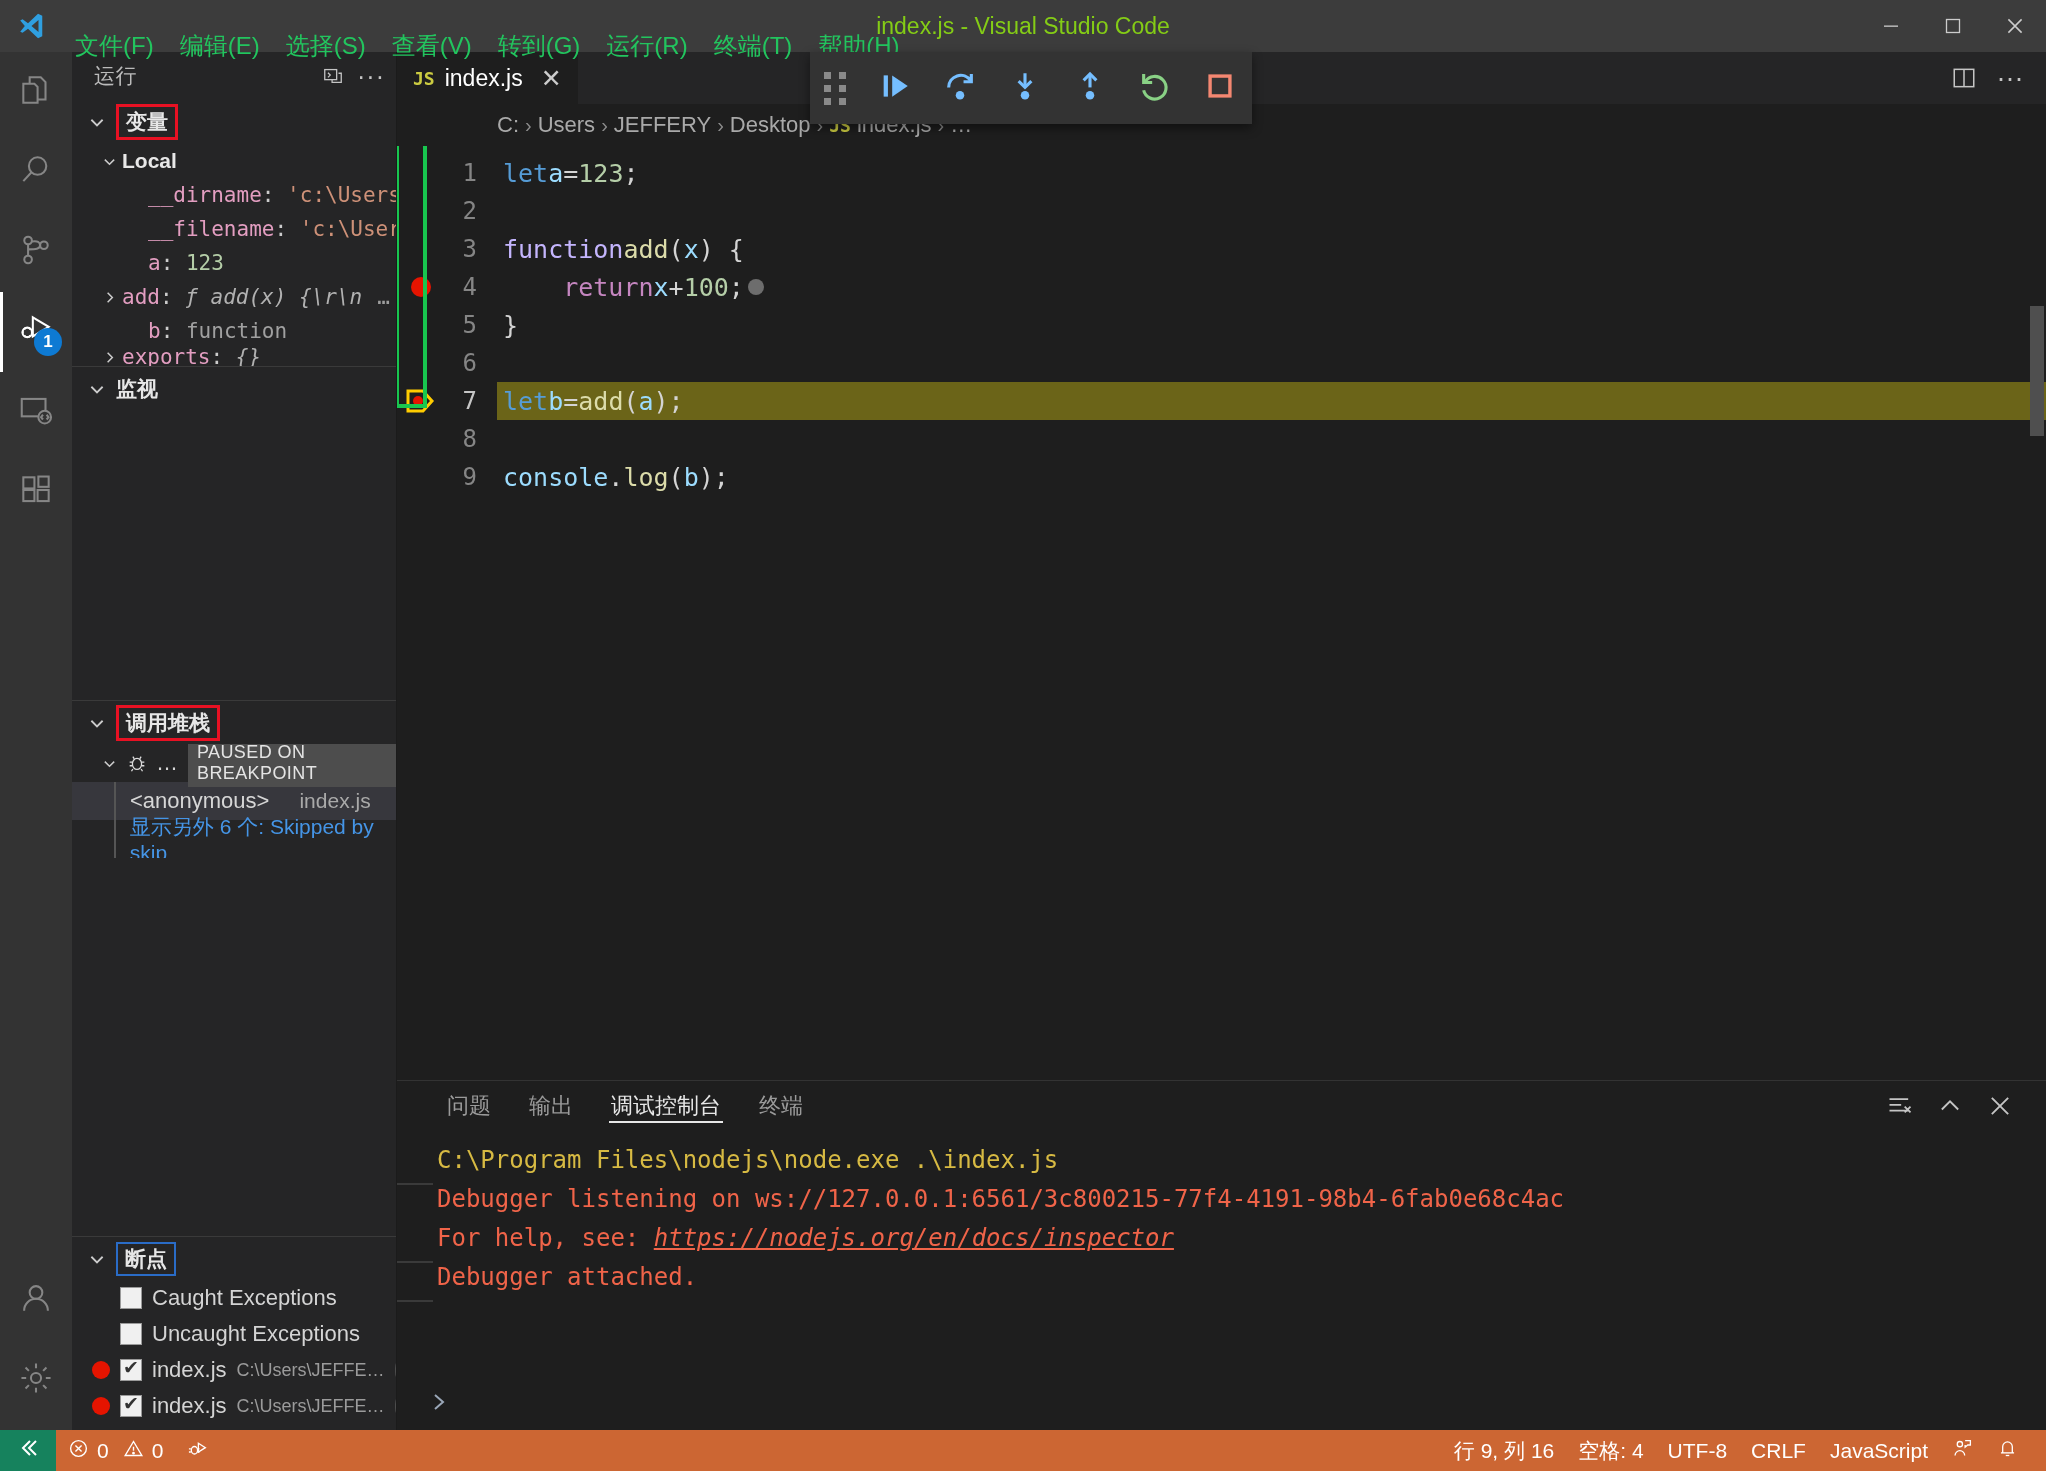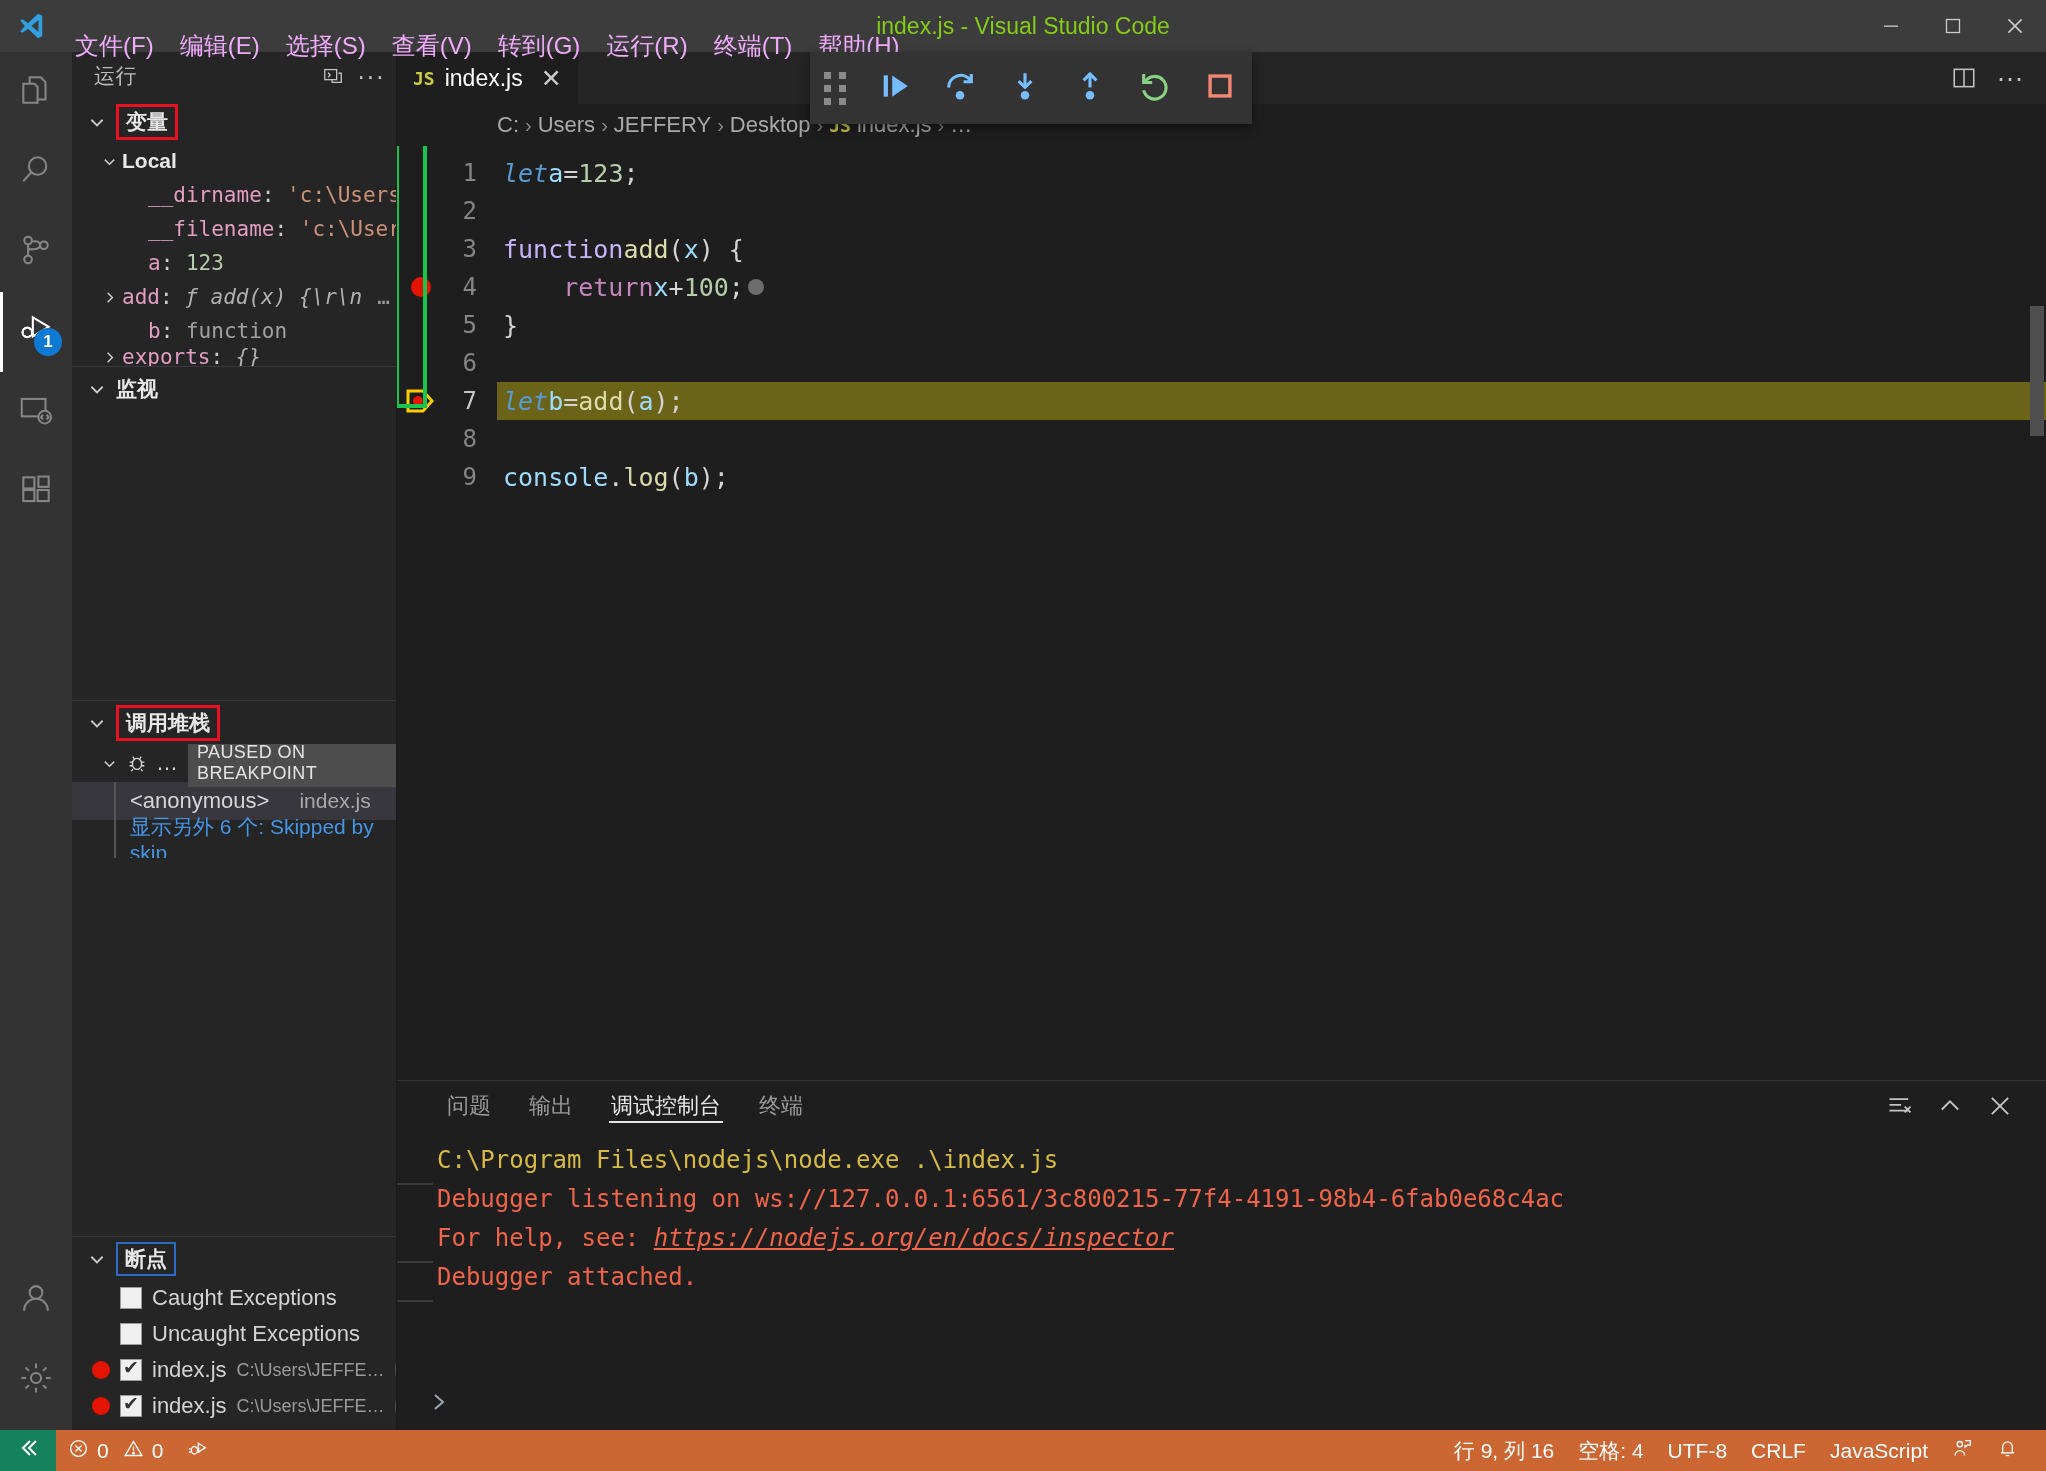--- a/index.html
+++ b/index.html
@@ -15,21 +15,21 @@
   
   .titlebar {
     height: 52px; background: #3c3c3c; display: flex; align-items: center;
     flex: 0 0 52px; position: relative; z-index: 40;
   }
   .vscode-logo { width: 62px; display: flex; align-items: center; justify-content: center; }
   .vscode-logo svg { width: 30px; height: 30px; }
   .menubar { display: flex; align-items: center; height: 100%; }
   .menu-item {
     padding: 0 13px; height: 100%; display: flex; align-items: center;
-    color: #f0abfc; font-size: 24px; white-space: nowrap; cursor: default; margin-top: 40px;
+    color: #22c55e; font-size: 24px; white-space: nowrap; cursor: default; margin-top: 40px;
   }
   .win-title {
     position: absolute; left: 0; right: 0; text-align: center;
     color: #84cc16; font-size: 23px; pointer-events: none;
   }
   .win-controls { margin-left: auto; display: flex; height: 100%; position: relative; z-index: 2; }
   .win-btn {
     width: 62px; height: 100%; display: flex; align-items: center; justify-content: center;
     color: #cccccc; font-size: 22px;
   }
@@ -174,21 +174,21 @@
     background: #e51400;
   }
   .g-arrow { position: absolute; left: 8px; width: 30px; height: 26px; }
   .code-lines { flex: 1 1 auto; padding-top: 8px; position: relative; min-width: 0; }
   .cline {
     height: 38px; display: flex; align-items: center; font-size: 25px;
     font-family: "DejaVu Sans Mono", monospace; white-space: pre; color: #d4d4d4;
     padding-left: 6px;
   }
   .cline.exec { background: #6b6418; }
-  .k-let { color: #569cd6; font-style: italic; }
+  .k-let { color: #569cd6; }
   .k-fn  { color: #c4b5fd; }
   .id-var { color: #9cdcfe; }
   .id-fnname { color: #dcdcaa; }
   .num { color: #b5cea8; }
   .punc { color: #d4d4d4; }
   .k-ret { color: #c586c0; }
   .inline-dot { display: inline-block; width: 16px; height: 16px; border-radius: 50%; background: #6d6d6d; vertical-align: middle; margin-left: 4px; }
   .indent-guide { color: #404040; }
   .scroll-thumb {
     position: absolute; right: 2px; top: 160px; width: 14px; height: 130px;

